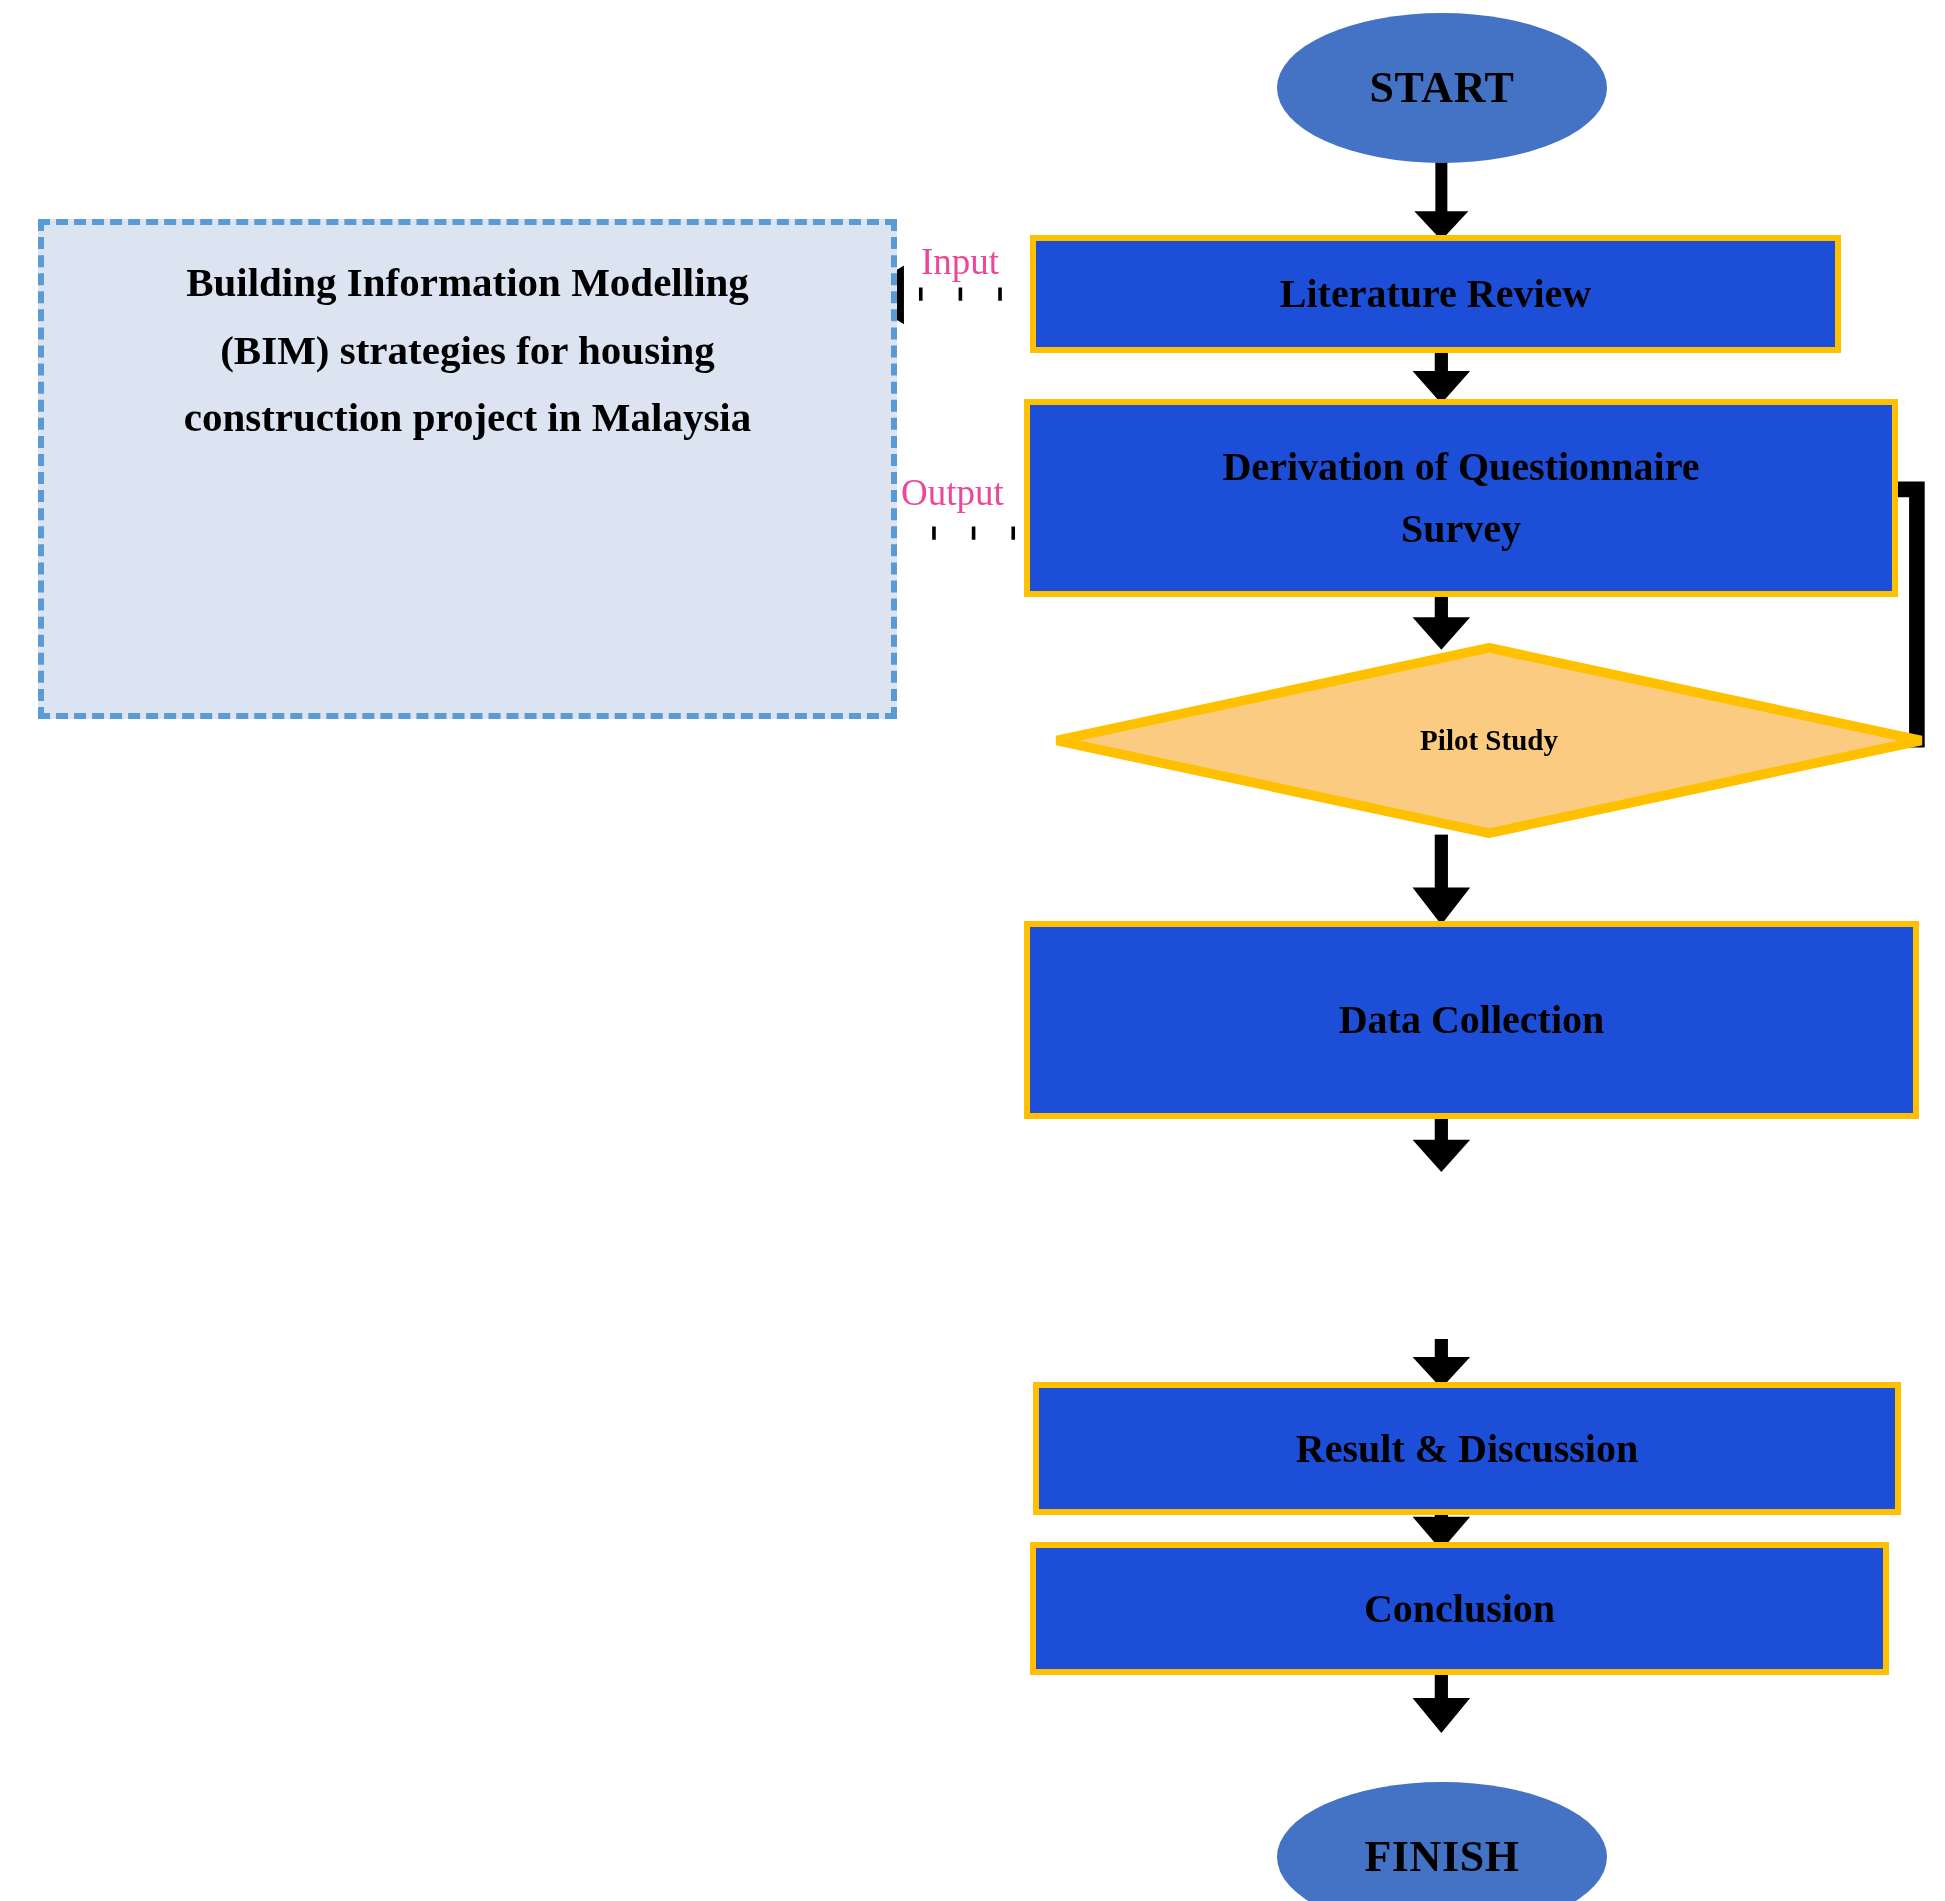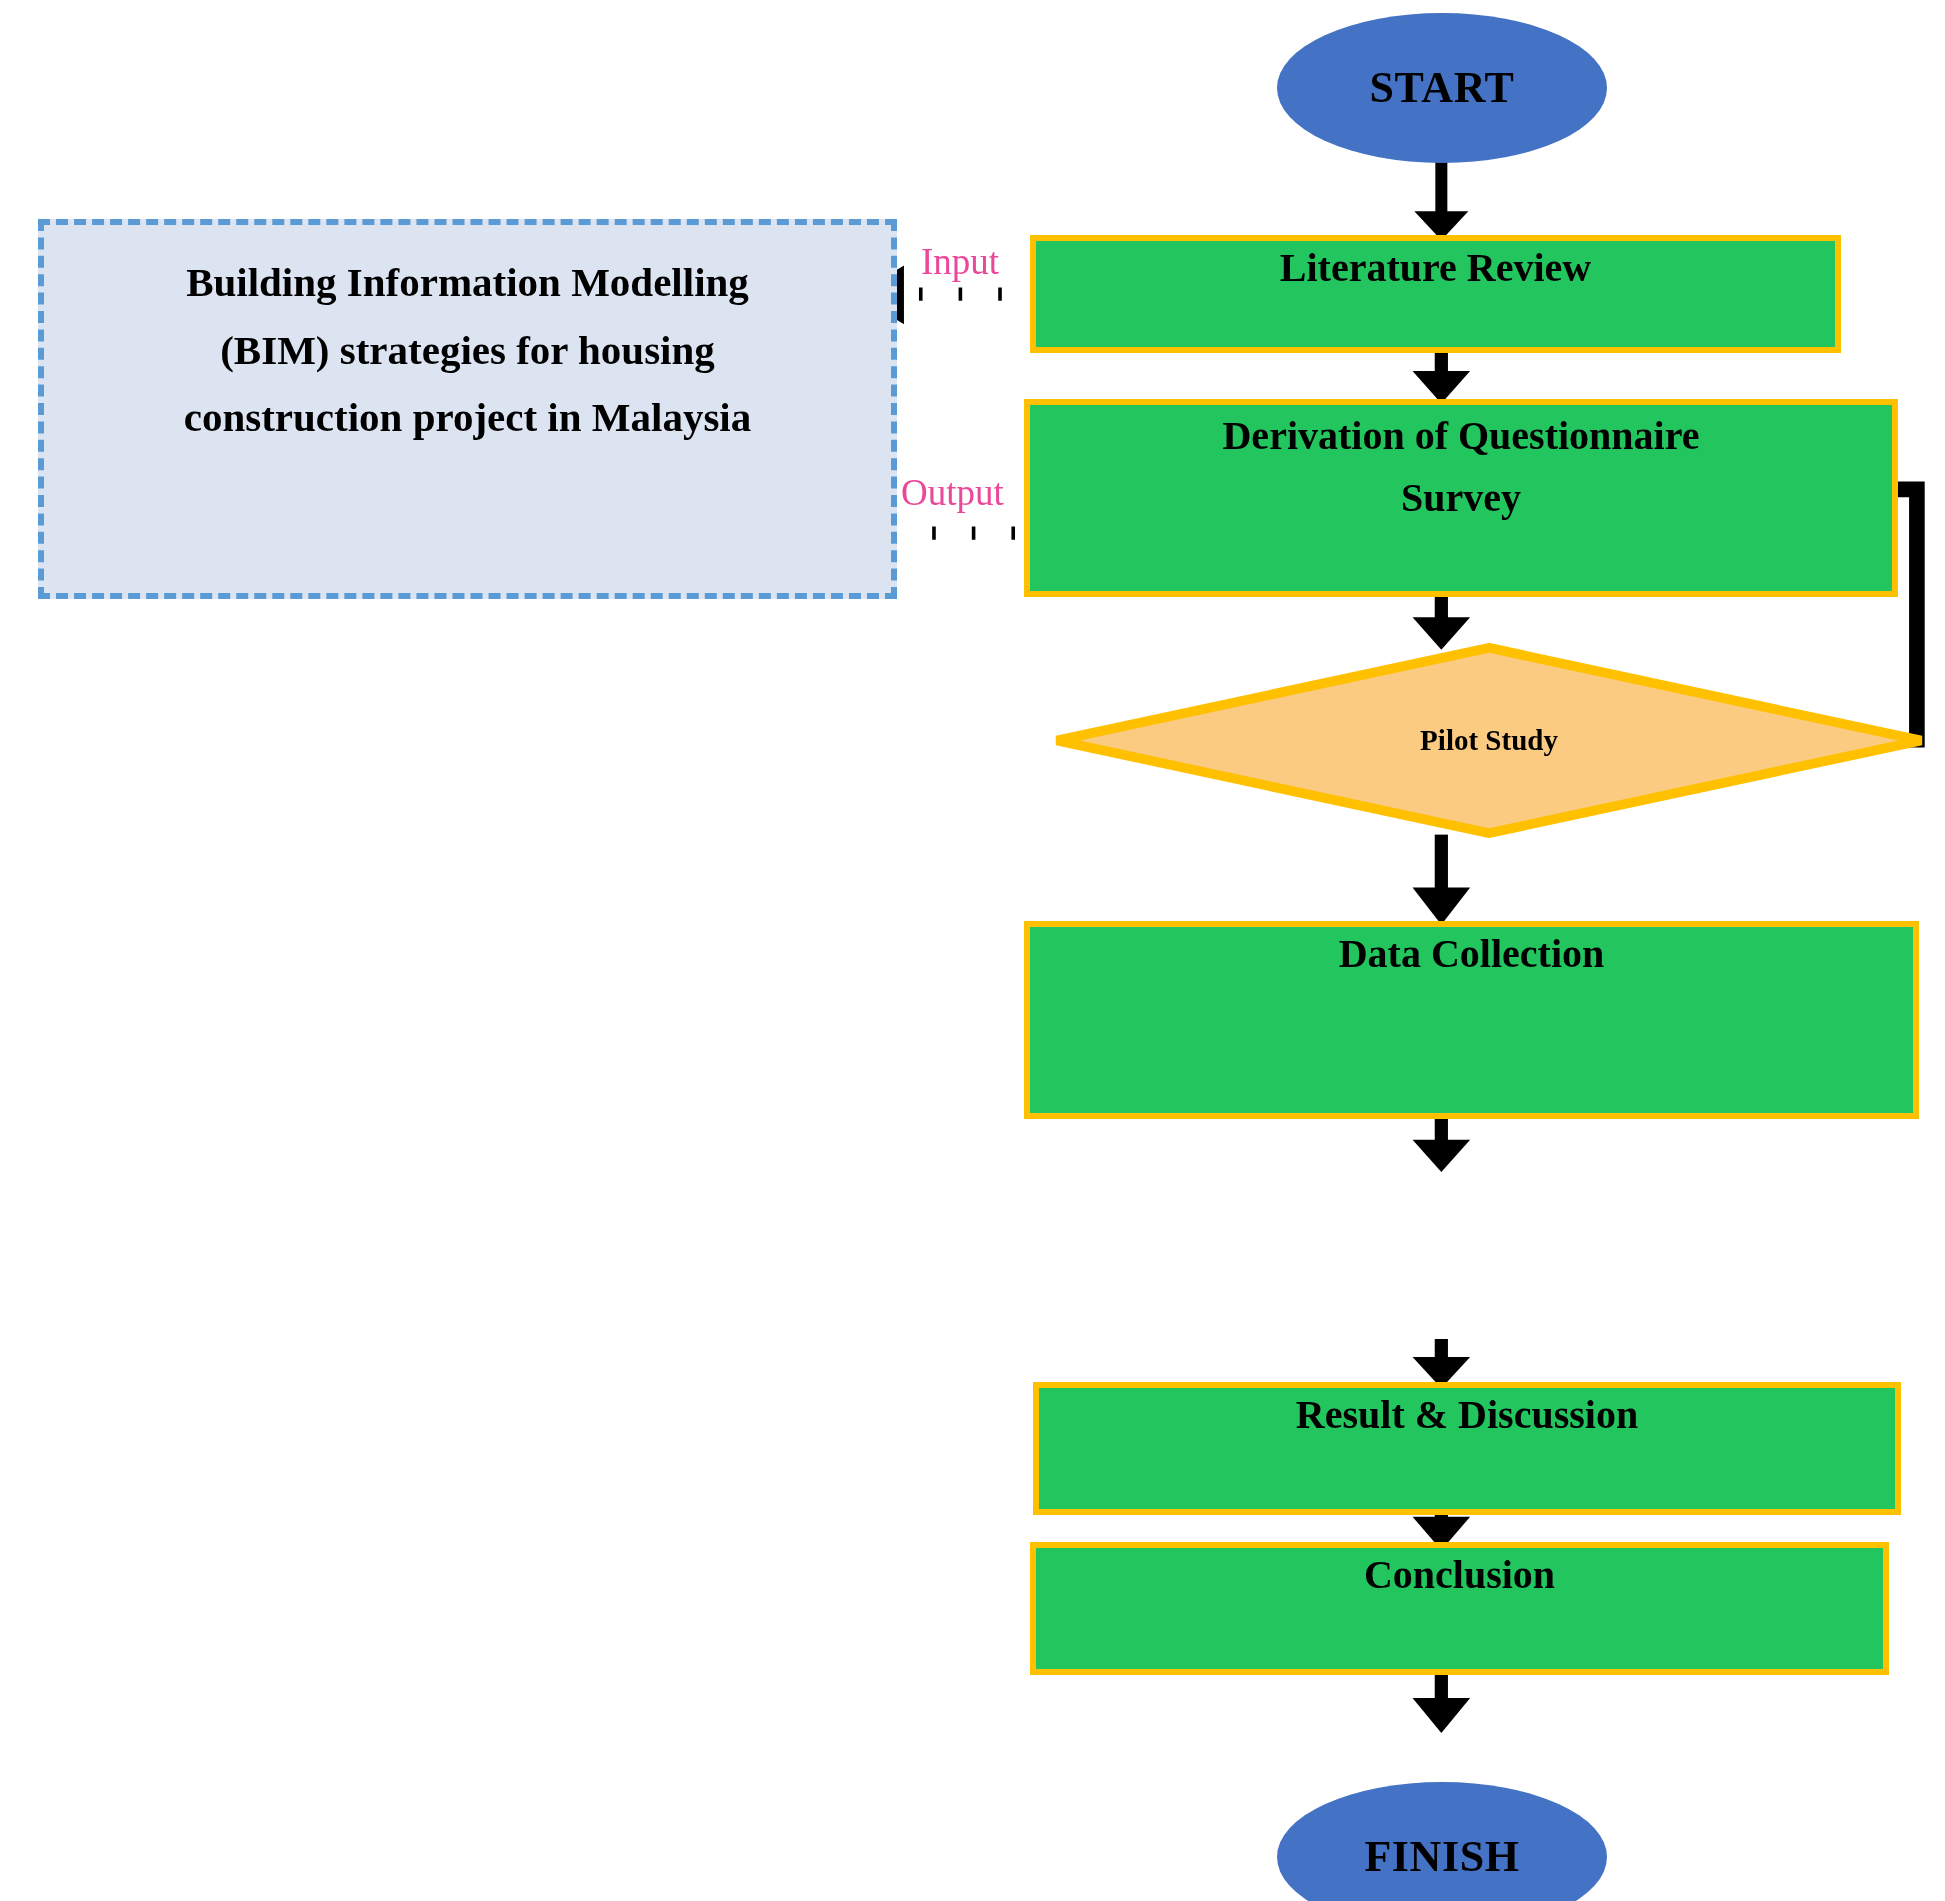--- a/index.html
+++ b/index.html
@@ -38,25 +38,25 @@
   }
   .terminator .node-label {
     font-size: 44px;
     letter-spacing: 0.6px;
     font-family: Liberation Serif, serif;
   }
 
   
   .process {
     position: absolute;
-    background: #22c55e;
+    background: #1d4ed8;
     border: 6.6px solid #FFC000;
     box-sizing: border-box;
     display: flex;
-    align-items: flex-start;
+    align-items: center;
     justify-content: center;
   }
   .process .node-label {
     font-size: 40px;
   }
   .process.two-line .node-label {
     line-height: 1.55;
   }
 
   
@@ -181,21 +181,21 @@
     <g>
       <line x1="1420" y1="888" x2="1700" y2="888" stroke="#000000" stroke-width="22" stroke-dasharray="6 60" stroke-linecap="butt"></line>
       <polygon points="1755,840 1755,938 1835,889" fill="#000000"></polygon>
     </g>
   </svg>
 
   <div class="terminator" style="left:1277px; top:13.2px; width:330px; height:150px;">
     <span class="node-label">START</span>
   </div>
 
-  <div class="context-box" style="left:38px; top:219px; width:859px; height:380px;">
+  <div class="context-box" style="left:38px; top:219px; width:859px; height:500px;">
     <span class="node-label">Building Information Modelling
 (BIM) strategies for housing
 construction project in Malaysia</span>
   </div>
 
   <div class="edge-label" style="left:921px; top:240px;">Input</div>
 
   <div class="edge-label" style="left:901px; top:471px;">Output</div>
 
   <div class="process" style="left:1030px; top:235px; width:811px; height:118px;">

